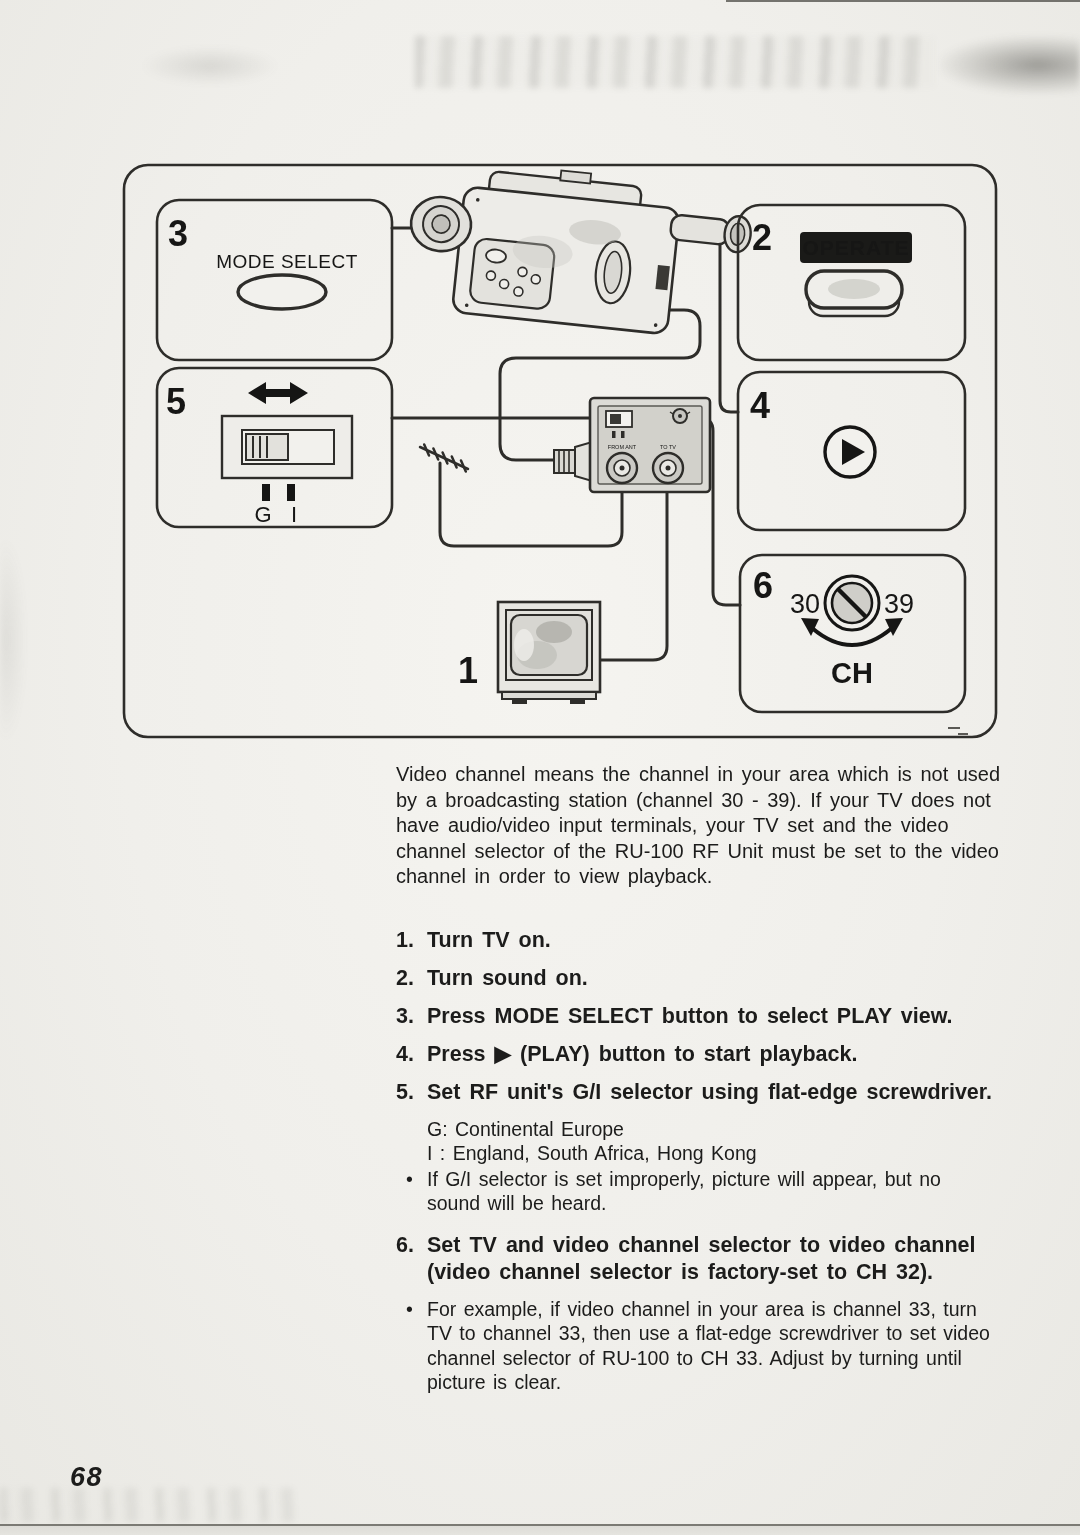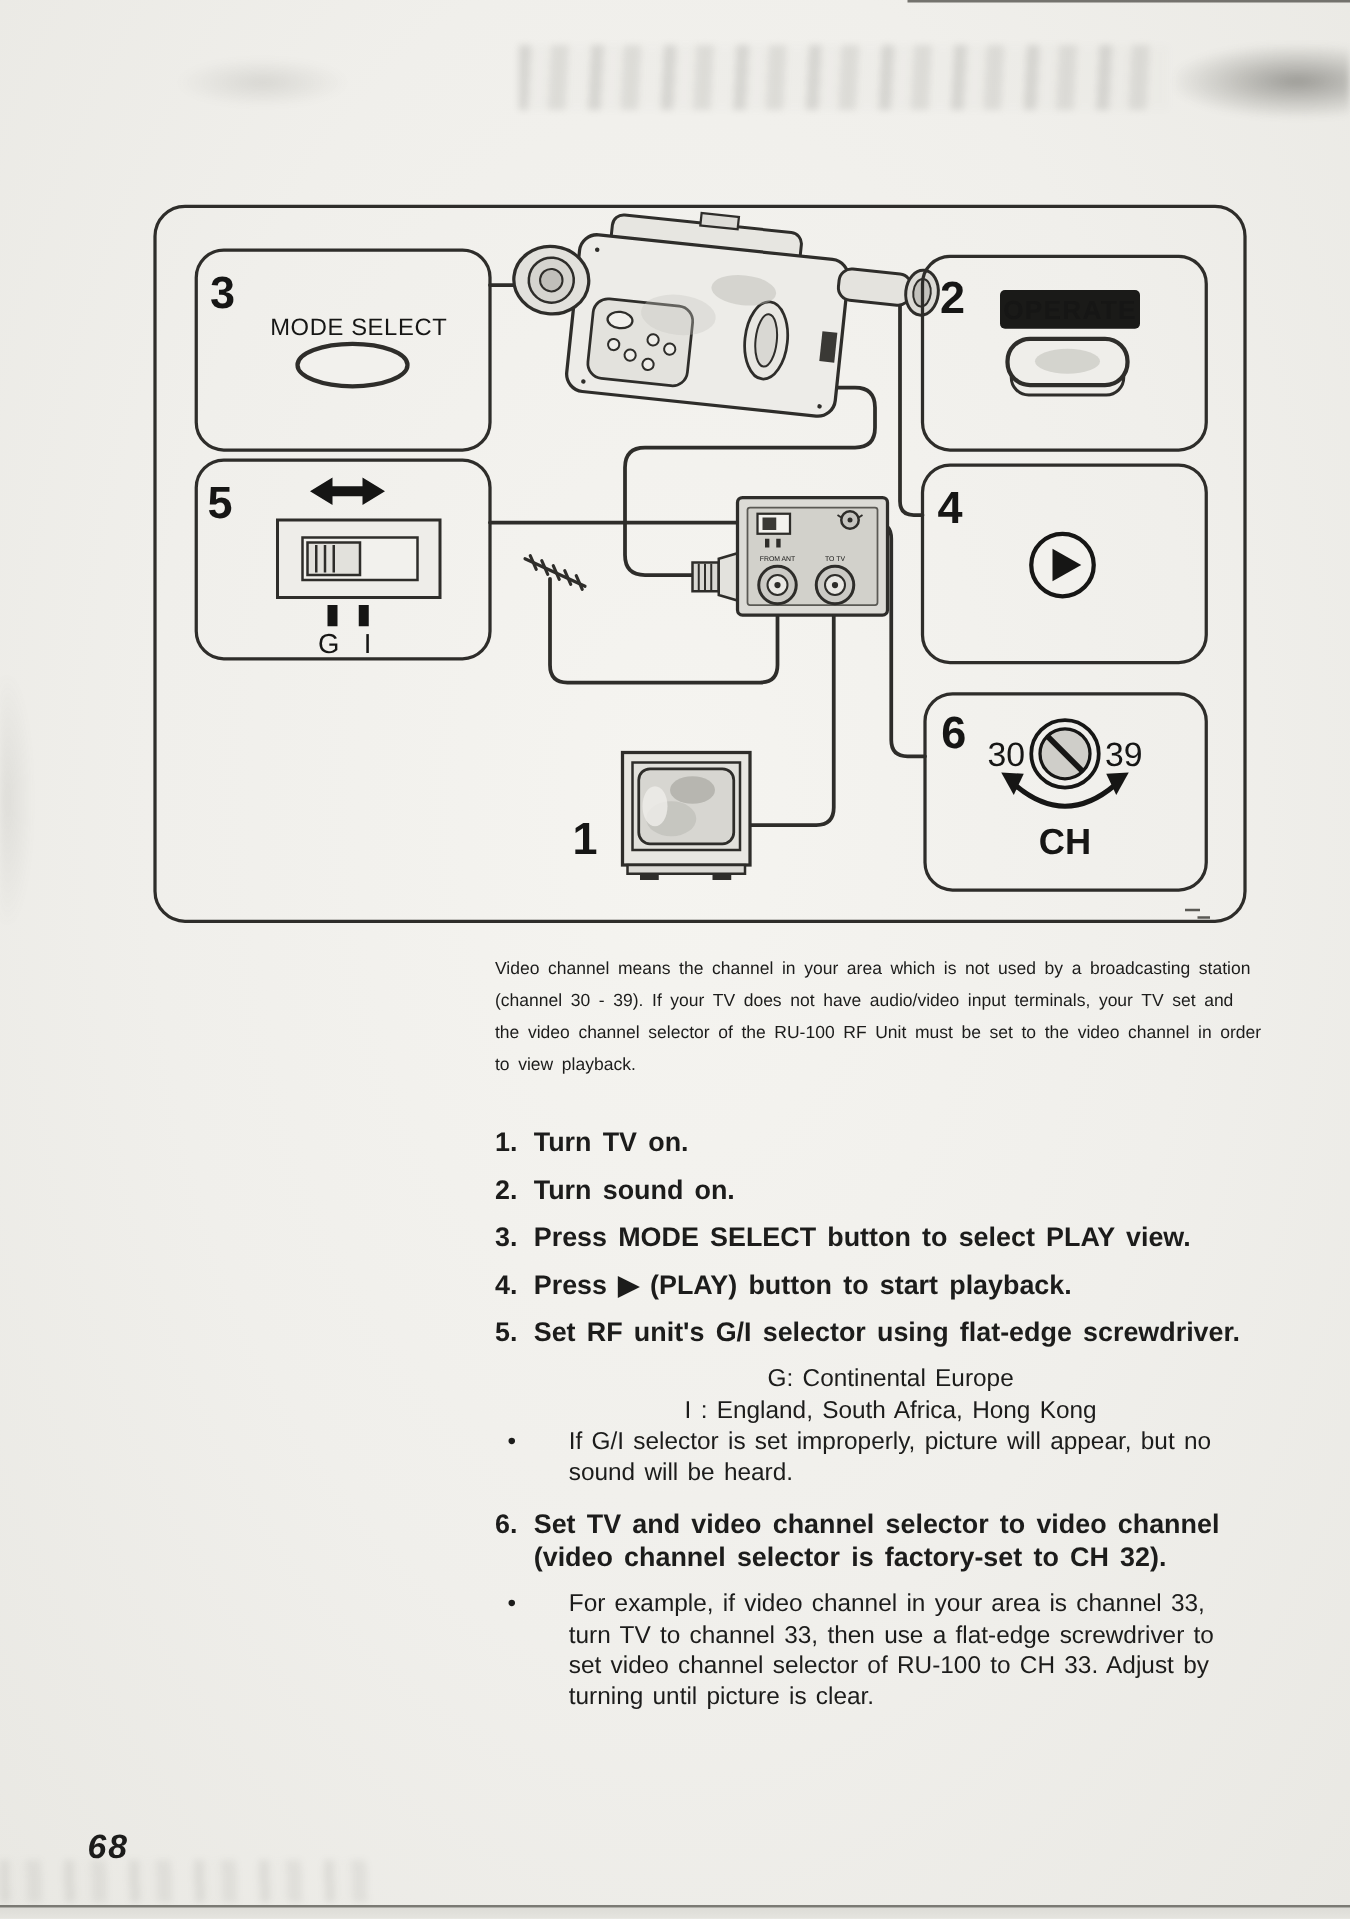--- a/index.html
+++ b/index.html
@@ -22,29 +22,29 @@
   .smudge-e{left:0px;top:540px;width:26px;height:200px;opacity:.18;
     background:radial-gradient(ellipse at 20% 50%, rgba(100,100,95,.6) 0%, rgba(140,140,132,0) 75%);}
   .bottom-edge{position:absolute;left:0;top:1524px;width:1080px;height:11px;
     background:linear-gradient(#dddcd7,#e7e6e1);border-top:2px solid #7b7a74;}
   
   .diagram{position:absolute;left:122px;top:160px;width:878px;height:582px;}
   .diagram text{font-family:"Liberation Sans",sans-serif;fill:#161615;}
   
   .text-col{position:absolute;left:396px;top:757px;width:617px;}
   .heading{font-size:22.5px;font-weight:bold;line-height:26px;margin:0;word-spacing:3.5px;letter-spacing:.1px;}
-  .intro{font-size:14px;line-height:25.5px;margin:5px 0 0 0;word-spacing:3px;}
+  .intro{font-size:20px;line-height:25.5px;margin:5px 0 0 0;word-spacing:3px;}
   .steps{margin-top:37px;width:602px;}
   .step{display:flex;font-weight:bold;font-size:21.5px;line-height:27px;margin-bottom:11px;word-spacing:3px;}
   .step .num{width:31px;flex:none;}
   .step .stxt{flex:1;}
-  .note-line{font-size:19.5px;line-height:24.5px;padding-left:31px;word-spacing:2px;text-align:center;}
+  .note-line{font-size:19.5px;line-height:24.5px;padding-left:31px;word-spacing:2px;}
   .bullet-note{display:flex;font-size:19.5px;line-height:24.5px;padding-left:10px;word-spacing:2px;margin-top:1px;}
   .bullet-note .bullet{width:21px;flex:none;}
-  .bullet-note .btxt{flex:1;margin-left:28px;}
+  .bullet-note .btxt{flex:1;}
   .step6{margin-top:16px;}
   .notes-block{margin-top:2px;margin-bottom:4px;}
   .page-num{position:absolute;left:70px;top:1462px;font-size:27px;font-weight:bold;letter-spacing:1.5px;font-style:italic;}
 </style>
 </head>
 <body>
 
 <div class="top-hairline"></div>
 <div class="smudge smudge-a"></div>
 <div class="smudge smudge-b"></div>

